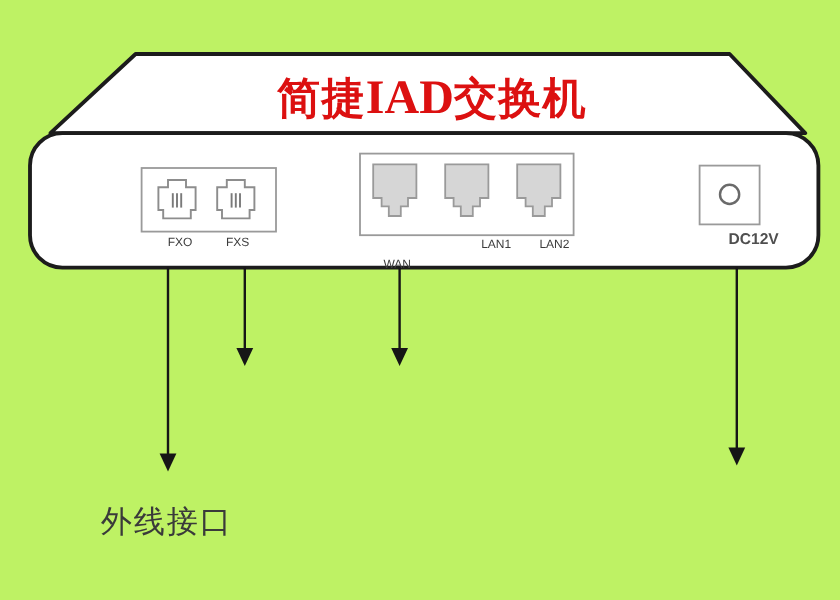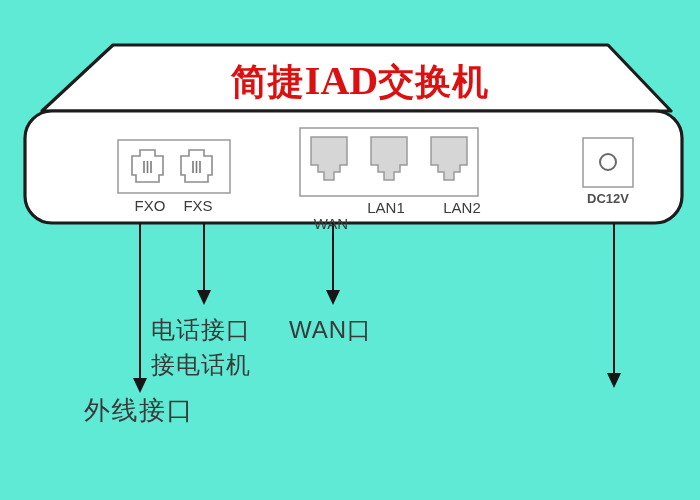--- a/index.html
+++ b/index.html
@@ -1,21 +1,21 @@
 <!DOCTYPE html>
 <html style="--title_red: #dc1010; --outline: #1c1c1c; --port_stroke: #9a9a9a; --rj45_fill: #d6d6d6; --label_text: #3c3c3c; --annotation_text: #3a3a3a;"><head>
 <meta charset="utf-8">
 <style>
   * { margin:0; padding:0; box-sizing:border-box; }
   html,body { background:#ffffff; }
   body { font-family:"Liberation Sans","DejaVu Sans",sans-serif; }
 
   .stage {
     position:relative; width:700px; height:500px;
-    background:#5eead4; overflow:hidden;
+    background:#bef264; overflow:hidden;
   }
   .layer { position:absolute; left:0; top:0; }
 
   
   .body-line { fill:#ffffff; stroke:var(--outline,#1c1c1c); stroke-width:3.2; stroke-linejoin:round; }
   .portbox   { fill:#ffffff; stroke:var(--port_stroke,#9a9a9a); stroke-width:1.5; }
   .rj11-shape{ fill:#ffffff; stroke:#8d8d8d; stroke-width:1.6; stroke-linejoin:miter; }
   .rj11-pin  { stroke:#7a7a7a; stroke-width:1.6; }
   .rj45-shape{ fill:var(--rj45_fill,#d6d6d6); stroke:#9a9a9a; stroke-width:1.5; }
   .dc-circle { fill:#ffffff; stroke:#6a6a6a; stroke-width:2; }
@@ -25,21 +25,21 @@
   
   .title {
     position:absolute; left:110px; top:57px; width:500px;
     text-align:center; font-size:36px; font-weight:bold;
     color:var(--title_red,#dc1010); letter-spacing:1px; white-space:nowrap;
   }
   .title .model { font-family:"Liberation Serif","DejaVu Serif",serif; font-size:40px; letter-spacing:0; }
 
   .port-label {
     position:absolute; width:80px; text-align:center;
-    font-size:15px; color:var(--label_text,#3c3c3c); white-space:nowrap;
+    font-size:10px; color:var(--label_text,#3c3c3c); white-space:nowrap;
   }
   .port-label.small { font-size:13px; font-weight:bold; color:#4f4f4f; }
 
   .ann { position:absolute; color:var(--annotation_text,#3a3a3a); white-space:nowrap; }
   .ann .line { display:block; }
   .ann-upper { font-size:24px; line-height:35px; letter-spacing:1px; }
   .ann-lower { font-size:26px; line-height:37px; letter-spacing:1.5px; }
 </style>
 </head>
 <body>
@@ -105,28 +105,23 @@
       <line class="arrow-line" x1="614" y1="223" x2="614" y2="374"></line>
       <polygon class="arrow-head" points="614,388 607,373 621,373"></polygon>
     </g>
   </svg>
 
   <div class="title"><span>简捷</span><span class="model">IAD</span><span>交换机</span></div>
 
   <div class="port-label" style="left:110px; top:197px;">FXO</div>
   <div class="port-label" style="left:158px; top:197px;">FXS</div>
   <div class="port-label" style="left:291px; top:215px;">WAN</div>
-  <div class="port-label" style="left:346px; top:199px;">LAN1</div>
+  <div class="port-label" style="left:346px; top:199px;text-align:right;">LAN1</div>
   <div class="port-label" style="left:422px; top:199px;">LAN2</div>
-  <div class="port-label small" style="left:568px; top:191px;">DC12V</div>
+  <div class="port-label small" style="left:588px; top:191px;">DC12V</div>
 
-  <div class="ann ann-upper" style="left:151px; top:312px;">
-    <span class="line">电话接口</span>
-    <span class="line">接电话机</span>
+  <div class="ann ann-upper" style="left:289px; top:312px;">
   </div>
-  <div class="ann ann-upper" style="left:289px; top:312px;">
-    <span class="line">WAN口</span>
-  </div>
-  <div class="ann ann-lower" style="left:84px; top:392px;">
+  <div class="ann ann-lower" style="left:84px; top:416px;">
     <span class="line">外线接口</span>
   </div>
 
 </div>
 
 </body></html>

